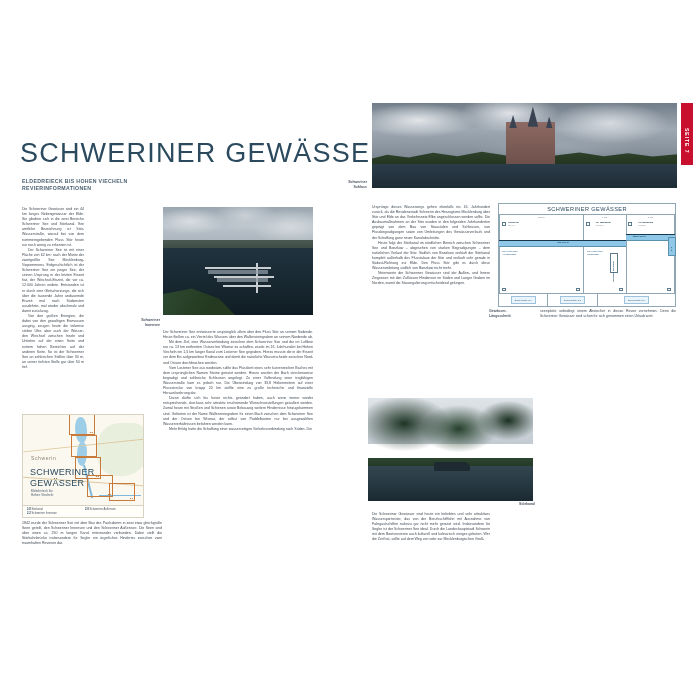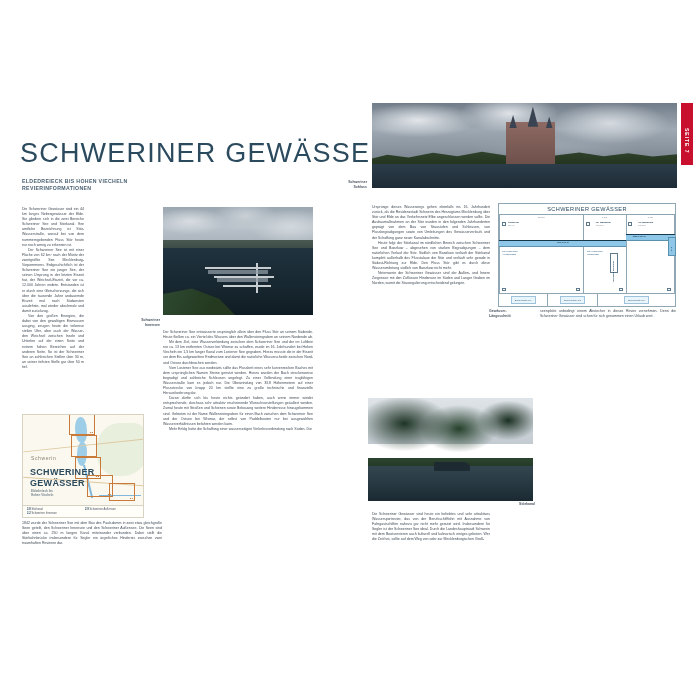--- a/index.html
+++ b/index.html
@@ -161,21 +161,21 @@
     position:absolute; right:1px; bottom:0px; font-size:2.4px;
     color:#a55a22; font-weight:700;
   }
   .map-roadline { position:absolute; background:#ddc9a0; height:.5px; }
   #map-city {
     position:absolute; left:8px; top:40px; font-size:5px;
     color:#8a8272; letter-spacing:.6px;
   }
   #map-title {
     position:absolute; left:7px; top:52px; font-size:9px; line-height:10.5px;
-    color:#2b4a5e; font-weight:700; letter-spacing:.3px;
+    color:#2b4a5e; font-weight:400; letter-spacing:.3px;
   }
   #map-sub {
     position:absolute; left:8px; top:74px; font-size:3px; line-height:4px;
     color:#7a8894; font-weight:700;
   }
   #map-legend {
     position:absolute; left:0; bottom:0; width:100%; height:12px;
     border-top:.4px solid #d8d2c2; background:#fffef9;
     font-size:2.7px; color:#4b5560; padding:2px 4px;
   }

